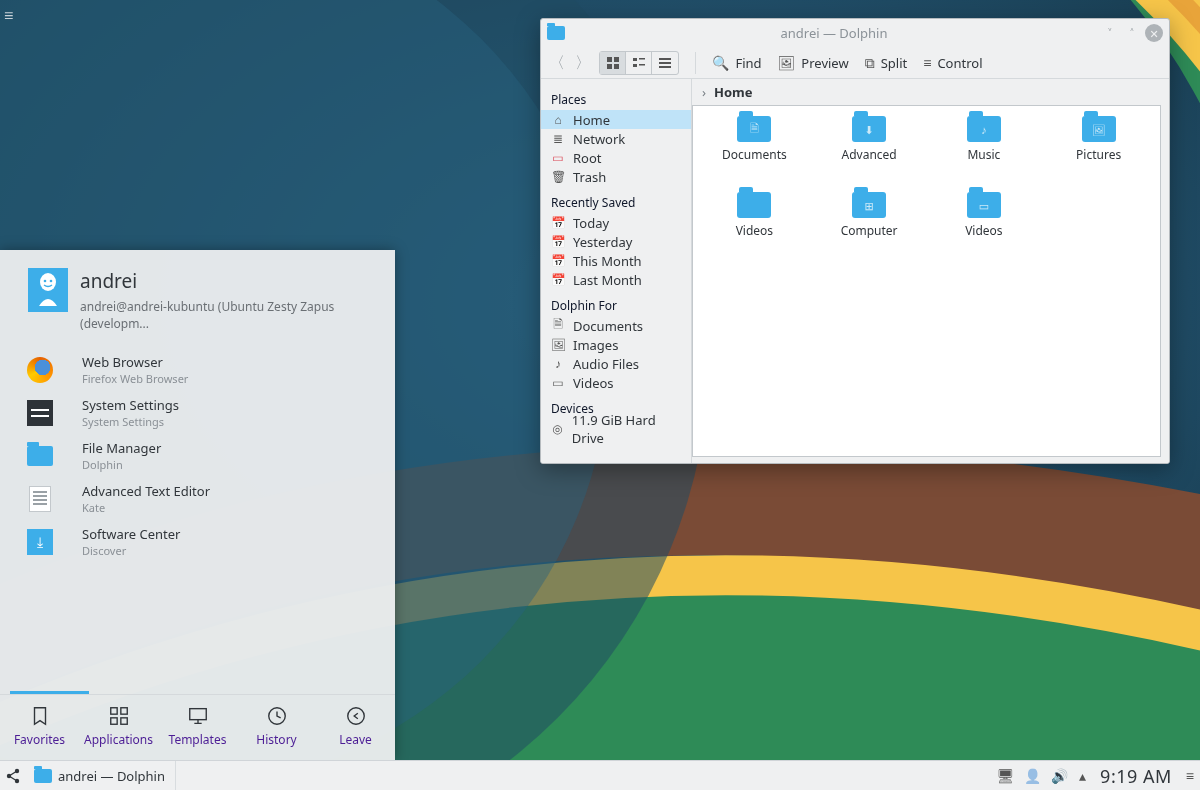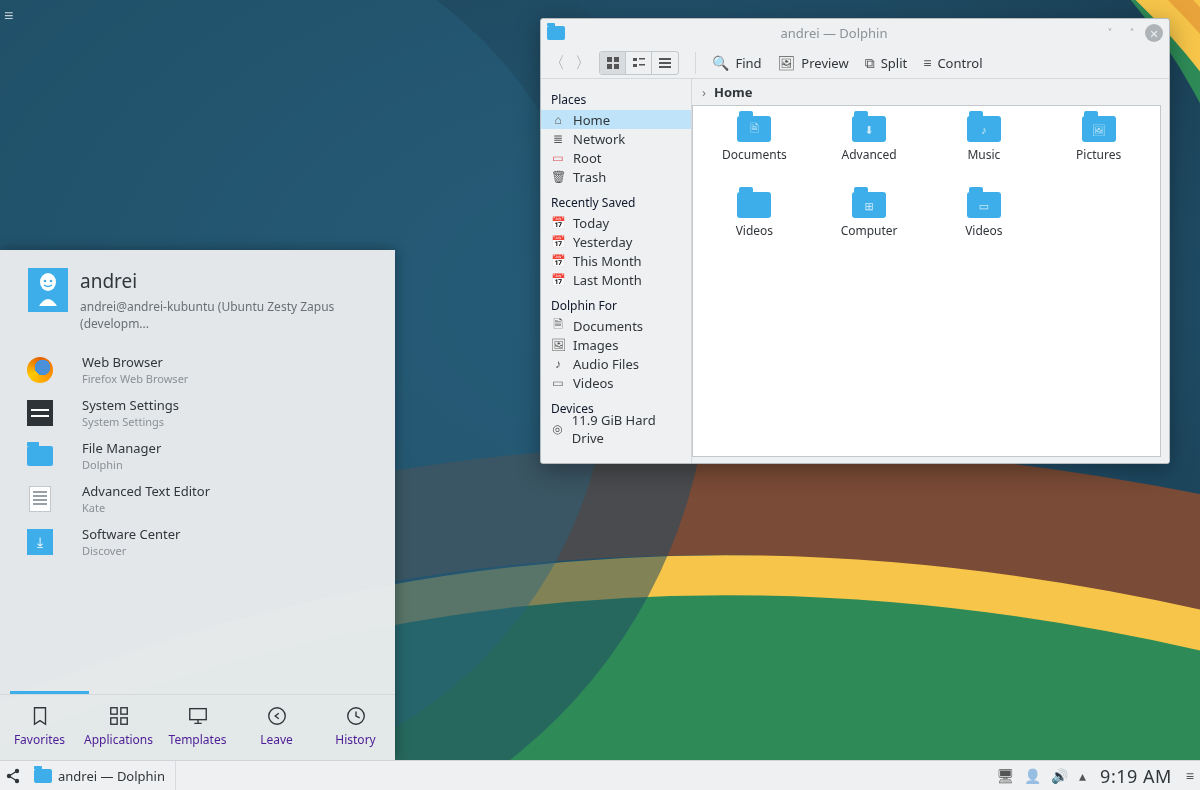--- a/index.html
+++ b/index.html
@@ -220,30 +220,30 @@
       <div class="tab">
         <svg viewBox="0 0 24 24" fill="none" stroke="#31363b" stroke-width="1.5">
           <rect x="3" y="4" width="18" height="12"></rect>
           <path d="M8 20h8M12 16v4"></path>
         </svg>
         <span>Templates</span>
       </div>
       <div class="tab">
         <svg viewBox="0 0 24 24" fill="none" stroke="#31363b" stroke-width="1.5">
           <circle cx="12" cy="12" r="9"></circle>
-          <path d="M14 9l-4 3 4 3"></path>
-        </svg>
-        <span>Leave</span>
+          <path d="M12 7v5l4 2"></path>
+        </svg>
+        <span>History</span>
       </div>
       <div class="tab">
         <svg viewBox="0 0 24 24" fill="none" stroke="#31363b" stroke-width="1.5">
           <circle cx="12" cy="12" r="9"></circle>
-          <path d="M12 7v5l4 2"></path>
-        </svg>
-        <span>History</span>
+          <path d="M14 9l-4 3 4 3"></path>
+        </svg>
+        <span>Leave</span>
       </div>
     </div>
 </div>
 
 <div class="win">
   <div class="titlebar">
     <div class="title-icon"></div>
     <div class="title">andrei — Dolphin</div>
     <div class="winbtn">˅</div>
     <div class="winbtn">˄</div>

